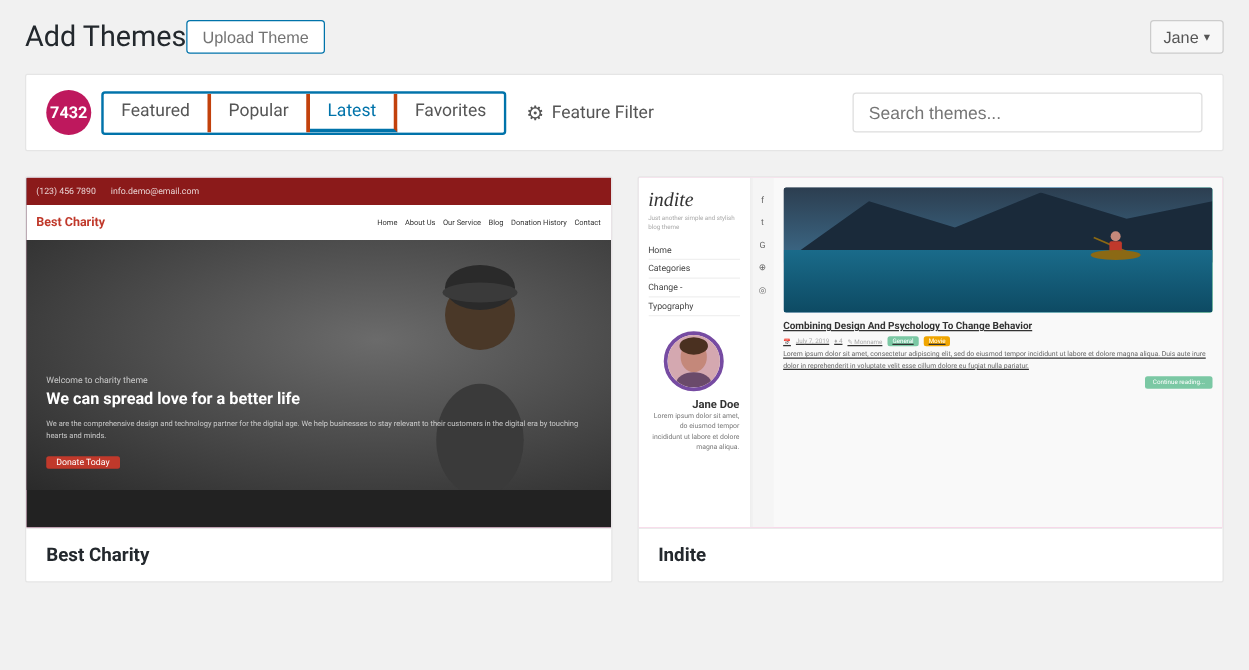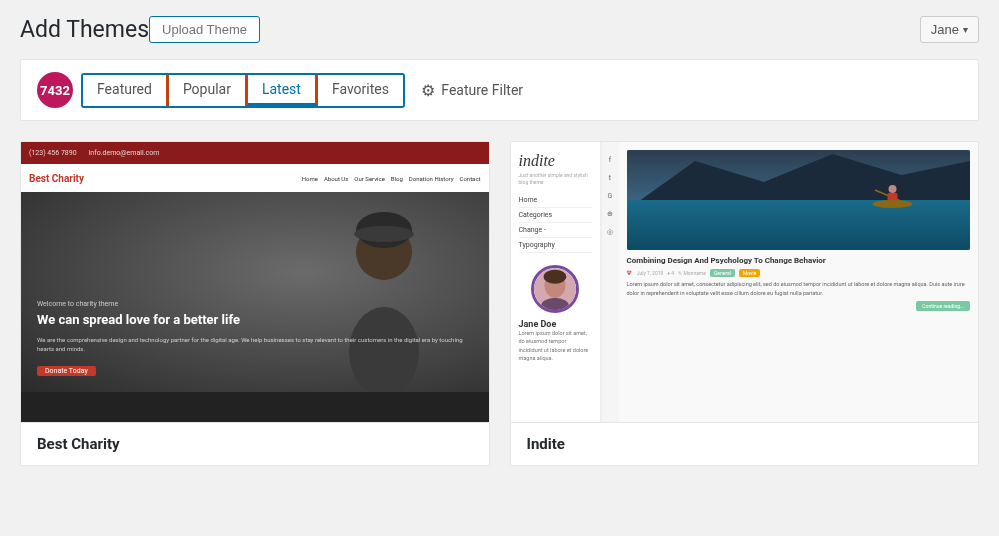--- a/index.html
+++ b/index.html
@@ -258,20 +258,21 @@
       border-bottom: 1px solid #f0f0f0;
     }
     .indite-social-icon {
       font-size: 7px;
       color: #666;
     }
     .indite-main {
       flex: 1;
       padding: 8px;
       position: relative;
+      text-decoration: underline;
     }
     .indite-name {
       font-size: 9px;
       font-weight: 700;
       color: #333;
     }
     .indite-bio {
       font-size: 5.5px;
       color: #777;
       line-height: 1.5;
@@ -387,20 +388,21 @@
     <div class="tab-group">
       <span class="tab-item">Featured</span>
       <span class="tab-item">Popular</span>
       <span class="tab-item latest">Latest</span>
       <span class="tab-item">Favorites</span>
     </div>
     <div class="feature-filter">
       <span class="gear-icon">⚙</span>
       <span>Feature Filter</span>
     </div>
+    <input class="search-themes" type="text" placeholder="Search themes..." style="">
   </div>
 
   <div class="themes-grid">
 
     <div class="theme-card">
       <div class="theme-screenshot">
         <div class="bc-preview">
 
           <div class="bc-topbar">
             <span class="bc-topbar-text">(123) 456 7890</span>
@@ -464,21 +466,21 @@
                 <svg viewBox="0 0 48 48" style="width:100%;height:100%;">
                   <rect width="48" height="48" fill="#d4a8b0"></rect>
 
                   <ellipse cx="24" cy="20" rx="12" ry="14" fill="#c4887a"></ellipse>
 
                   <ellipse cx="24" cy="10" rx="13" ry="8" fill="#4a3020"></ellipse>
 
                   <ellipse cx="24" cy="44" rx="16" ry="10" fill="#6a4a6a"></ellipse>
                 </svg>
               </div>
-              <div style="text-align:left;">
+              <div style="text-align:right;">
                 <div class="indite-name">Jane Doe</div>
                 <div class="indite-bio">Lorem ipsum dolor sit amet, do eiusmod tempor incididunt ut labore et dolore magna aliqua.</div>
               </div>
             </div>
           </div>
 
           <div style="width:18px;background:#f5f5f5;border-left:1px solid #eee;display:flex;flex-direction:column;align-items:center;padding-top:14px;gap:10px;flex-shrink:0;">
             <span class="indite-social-icon">f</span>
             <span class="indite-social-icon">t</span>
             <span class="indite-social-icon">G</span>

